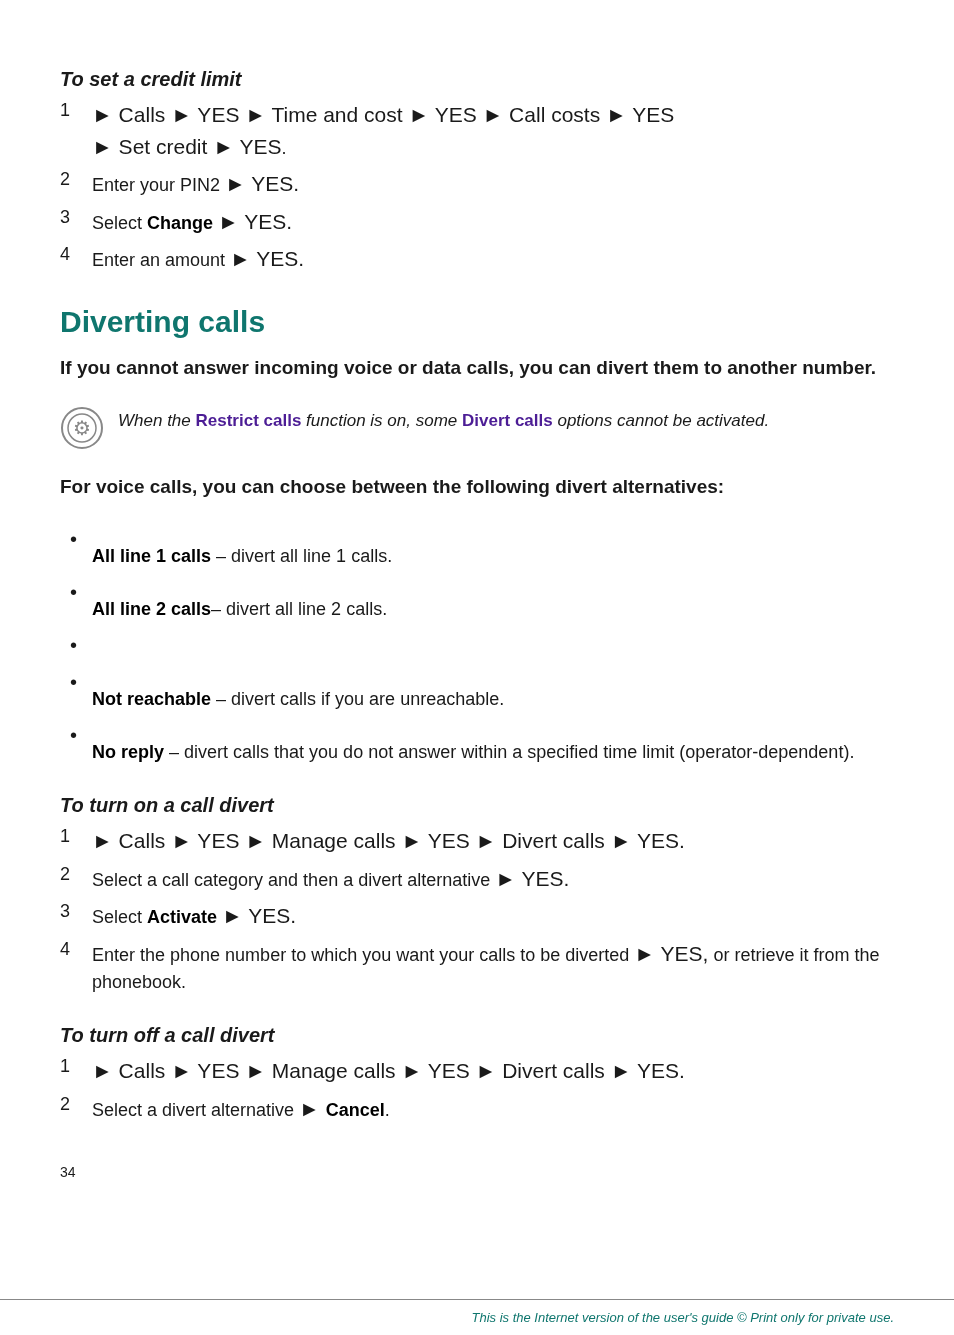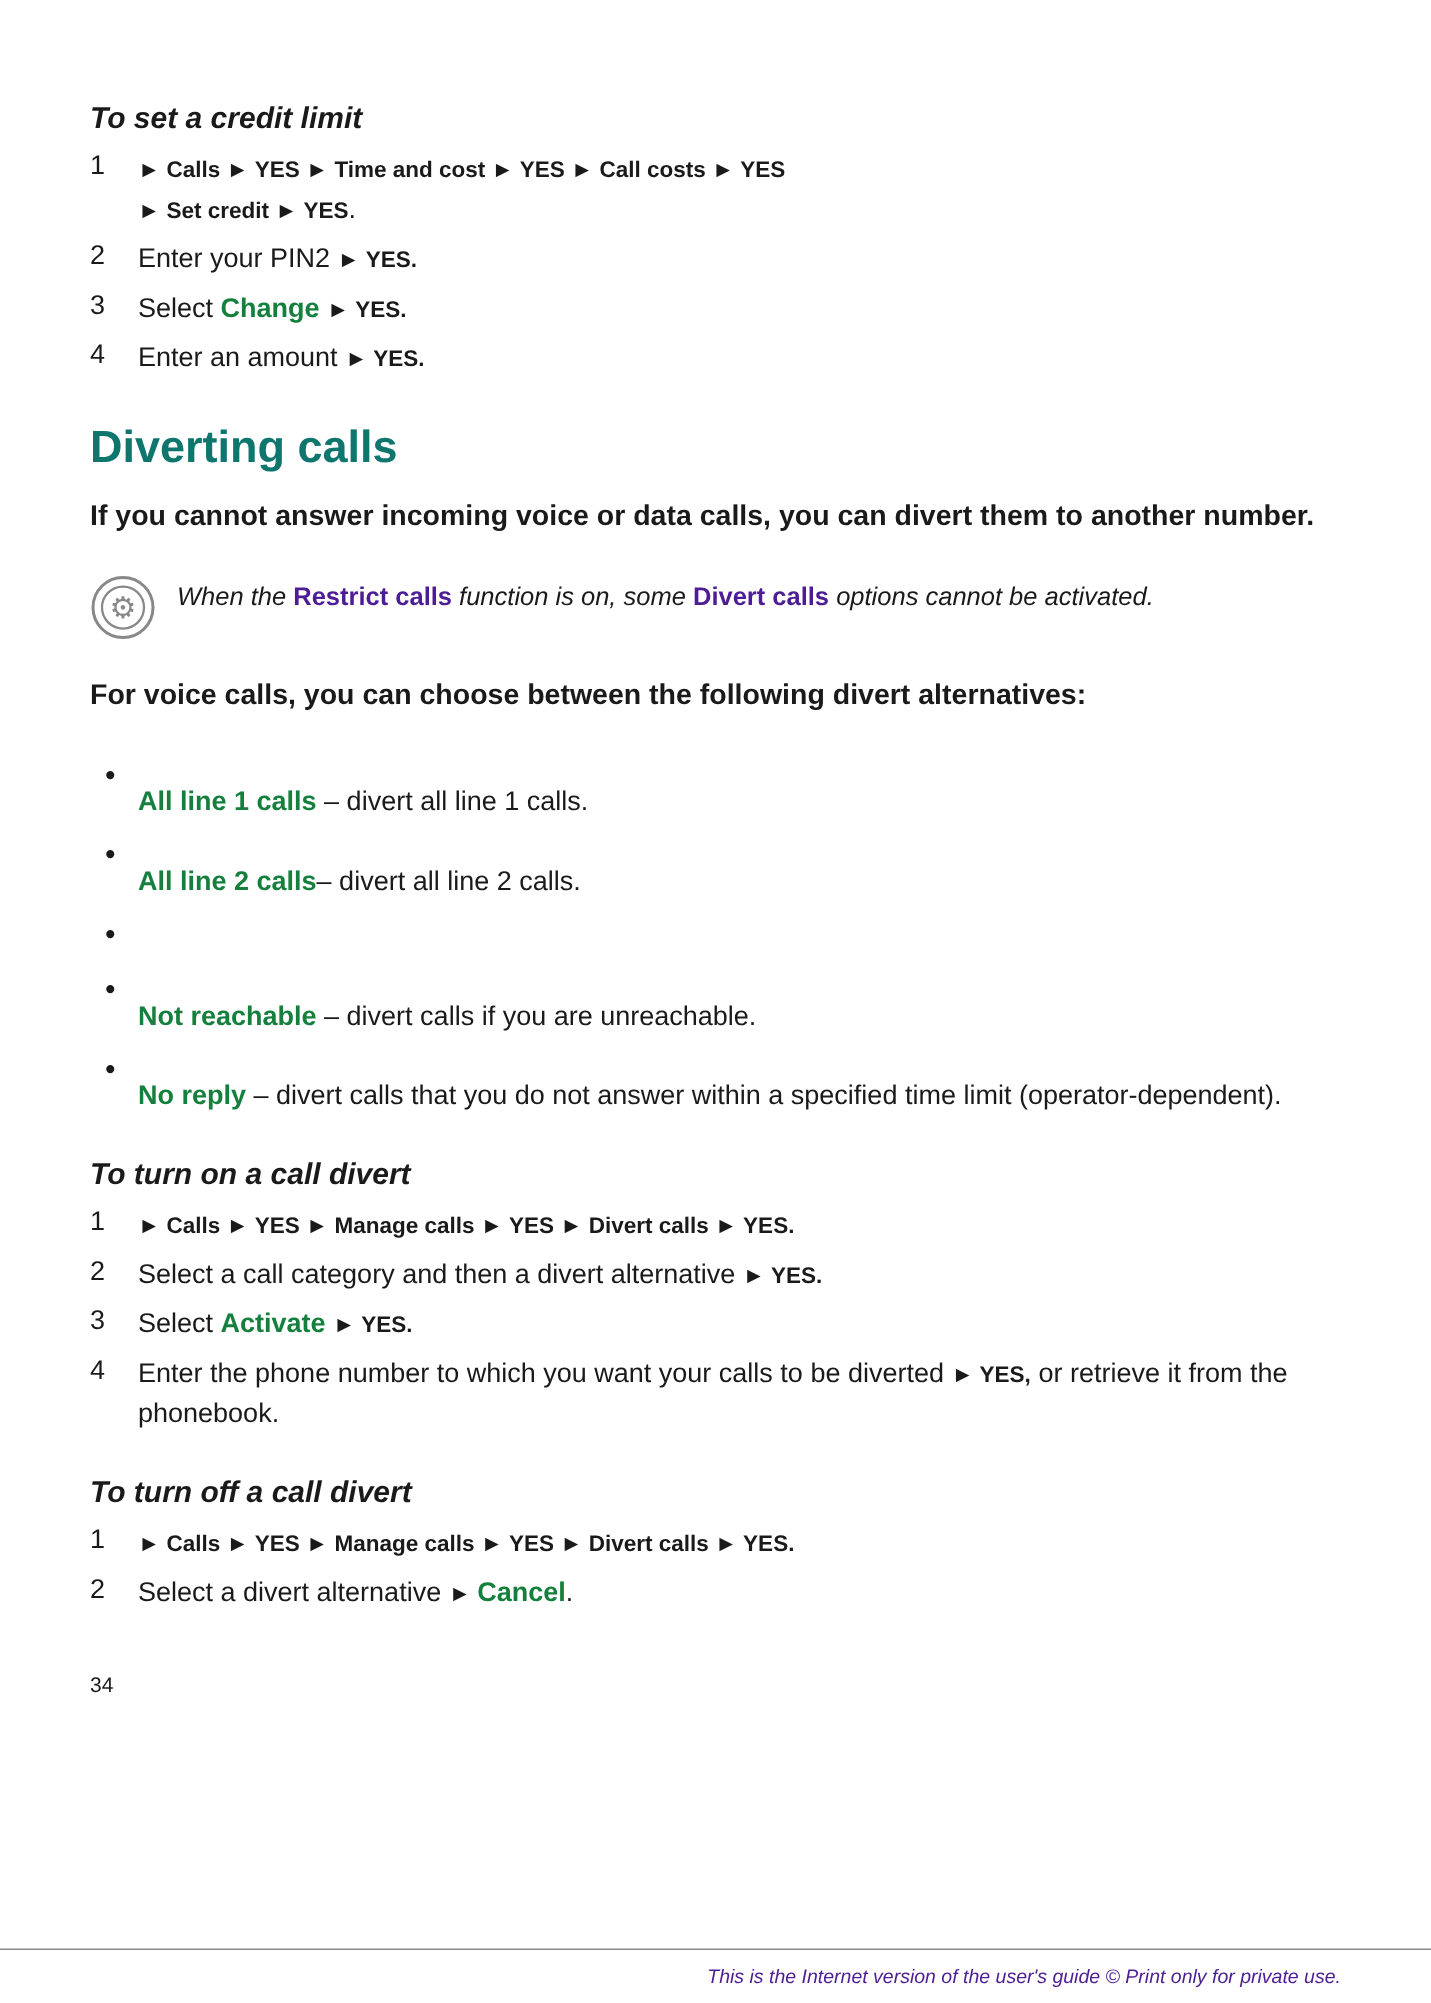--- a/index.html
+++ b/index.html
@@ -36,22 +36,22 @@
     .num {
       min-width: 32px;
       font-size: 18px;
       padding-top: 1px;
     }
     .step-text {
       flex: 1;
       line-height: 1.5;
     }
     .bold-small {
-      font-weight: bold;
-      font-size: 15px;
+      font-weight: normal;
+      font-size: 21px;
     }
     
     .section-heading {
       font-size: 30px;
       font-weight: bold;
       color: #0f766e;
       margin-top: 30px;
       margin-bottom: 14px;
       font-family: Arial, Helvetica, sans-serif;
     }
@@ -102,21 +102,21 @@
       min-width: 22px;
       font-size: 20px;
       color: #1a1a1a;
       padding-top: 1px;
     }
     .bullet-content {
       flex: 1;
       margin-top: 20px;
     }
     .blue-term {
-      color: #15803d;
+      color: #000000;
       font-weight: bold;
     }
     
     .sub-section {
       margin-top: 28px;
       margin-bottom: 10px;
     }
     
     .page-footer {
       position: absolute;
@@ -124,21 +124,21 @@
       left: 0;
       right: 0;
       border-top: 1px solid #888;
       padding: 10px 60px;
       display: flex;
       justify-content: space-between;
       align-items: center;
     }
     .footer-note {
       font-size: 13px;
-      color: #4c1d95;
+      color: #0f766e;
       font-style: italic;
     }
     .page-number-block {
       padding: 20px 0 0 0;
       font-size: 14px;
     }
   </style>
 </head>
 <body>
 

